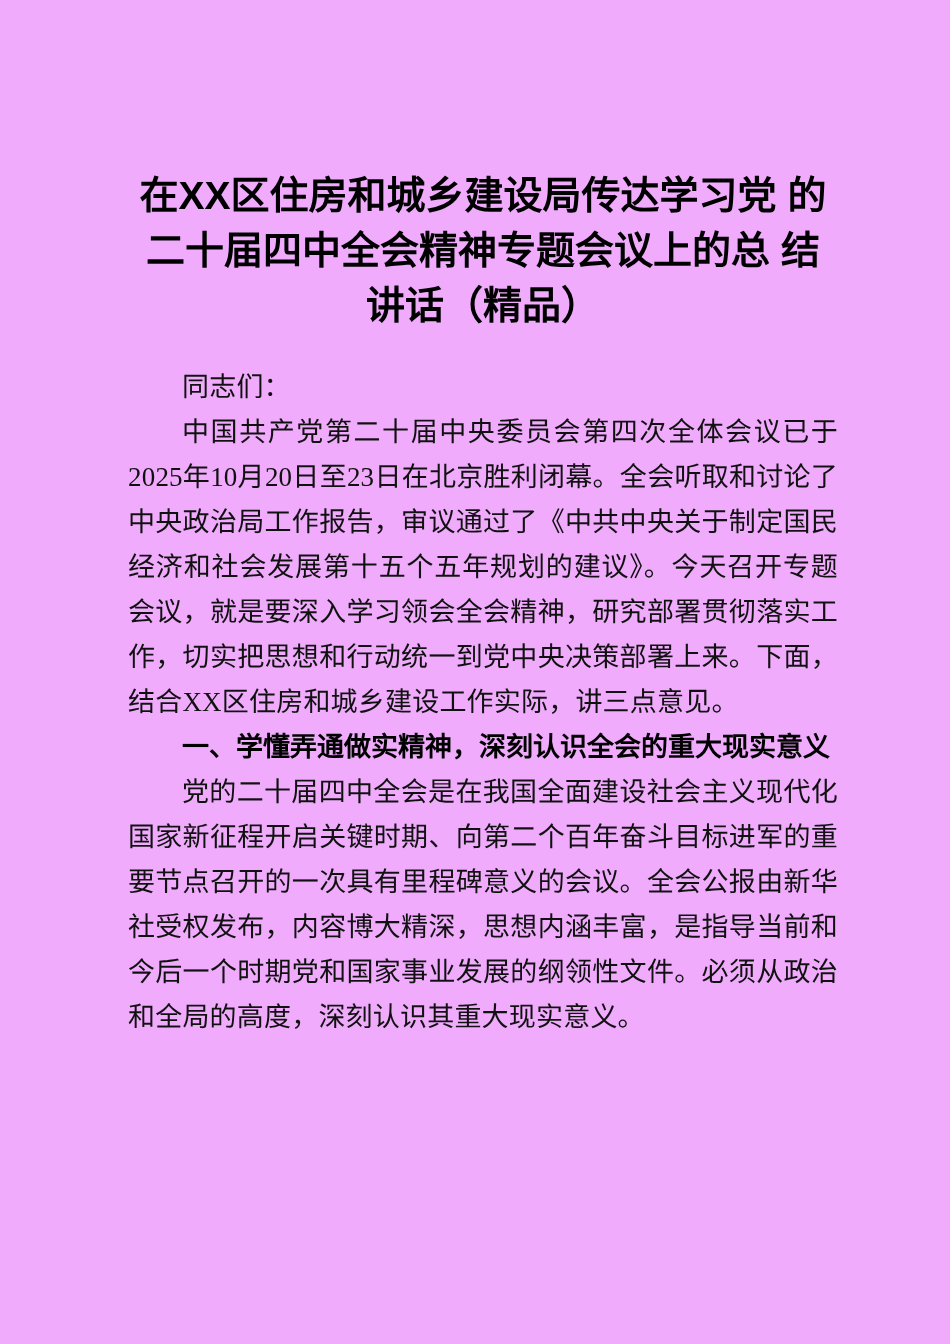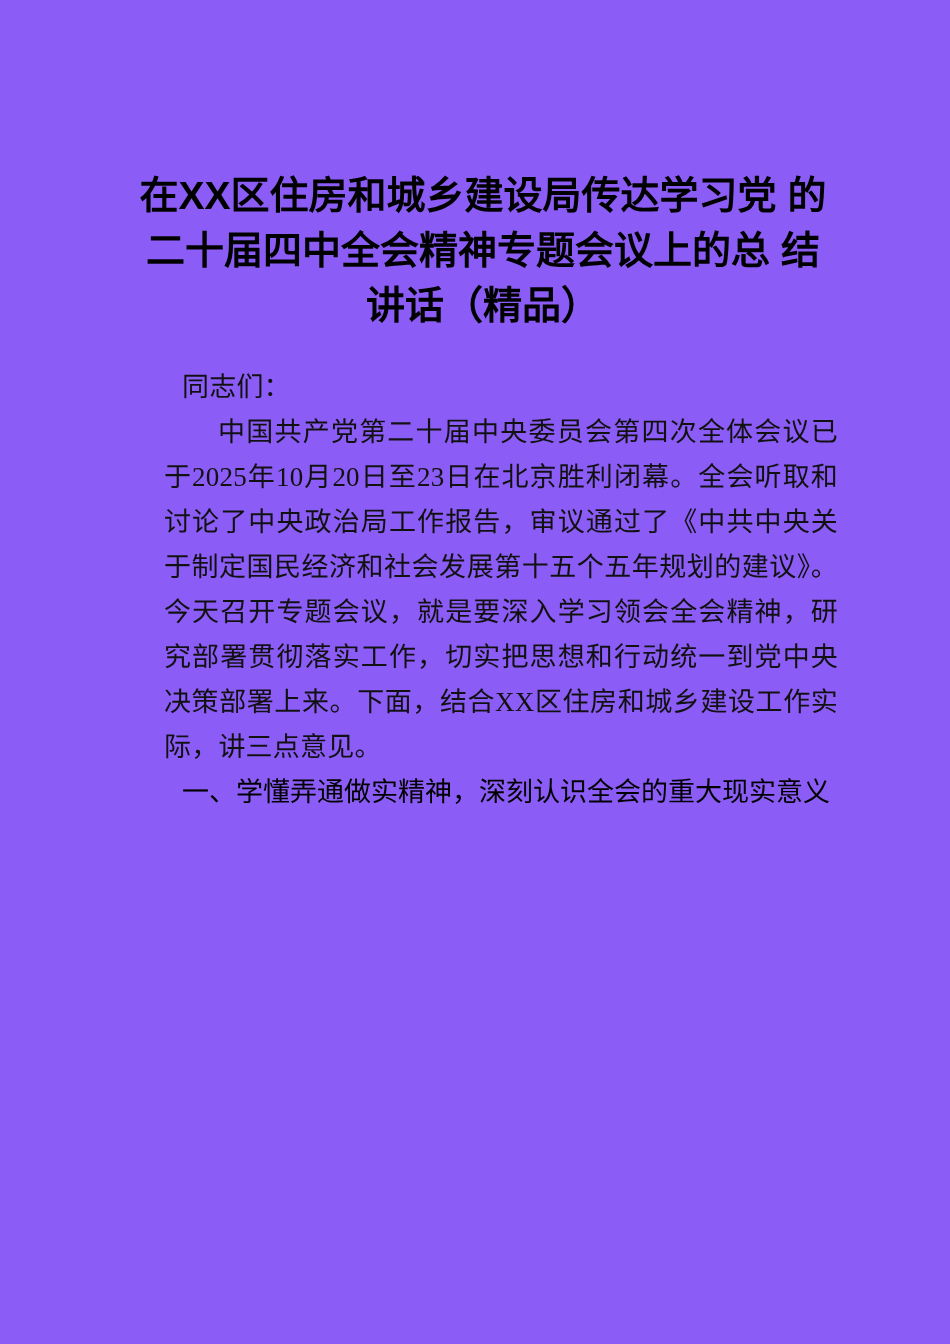--- a/index.html
+++ b/index.html
@@ -5,21 +5,21 @@
   html, body {
     margin: 0;
     padding: 0;
     background: #ffffff;
   }
 
   .page {
     position: relative;
     width: 950px;
     height: 1344px;
-    background: #8b5cf6;
+    background: #f0abfc;
     overflow: hidden;
     box-sizing: border-box;
   }
 
   .doc-body {
     position: absolute;
     left: 128px;
     top: 0;
     width: 710px;
   }
@@ -54,28 +54,27 @@
   .para.indent {
     text-indent: 54px;
   }
 
   .salutation {
     margin-top: 32px;
   }
 
   .first-para {
     margin-top: 0;
-    margin-left: 36px;
   }
 
   
   .section-heading {
     margin: 0;
     font-family: "Liberation Sans", "DejaVu Sans", sans-serif;
-    font-weight: 400;
+    font-weight: 700;
     font-size: 27px;
     line-height: 45px;
     color: #000000;
     text-indent: 54px;
     text-align: left;
     letter-spacing: 0px;
   }
 </style>
 </head>
 <body>
@@ -89,17 +88,18 @@
       <span>的二十届四中全会精神专题会议上的总</span>
       <span>结讲话（精品）</span>
     </h1>
 
     <p class="para indent salutation">同志们：</p>
 
     <p class="para indent first-para">中国共产党第二十届中央委员会第四次全体会议已于2025年10月20日至23日在北京胜利闭幕。全会听取和讨论了中央政治局工作报告，审议通过了《中共中央关于制定国民经济和社会发展第十五个五年规划的建议》。今天召开专题会议，就是要深入学习领会全会精神，研究部署贯彻落实工作，切实把思想和行动统一到党中央决策部署上来。下面，结合XX区住房和城乡建设工作实际，讲三点意见。</p>
 
     <h2 class="section-heading">一、学懂弄通做实精神，深刻认识全会的重大现实意义</h2>
 
+    <p class="para indent">党的二十届四中全会是在我国全面建设社会主义现代化国家新征程开启关键时期、向第二个百年奋斗目标进军的重要节点召开的一次具有里程碑意义的会议。全会公报由新华社受权发布，内容博大精深，思想内涵丰富，是指导当前和今后一个时期党和国家事业发展的纲领性文件。必须从政治和全局的高度，深刻认识其重大现实意义。</p>
 
 
   </div>
 
 </div>
 
 </body></html>

